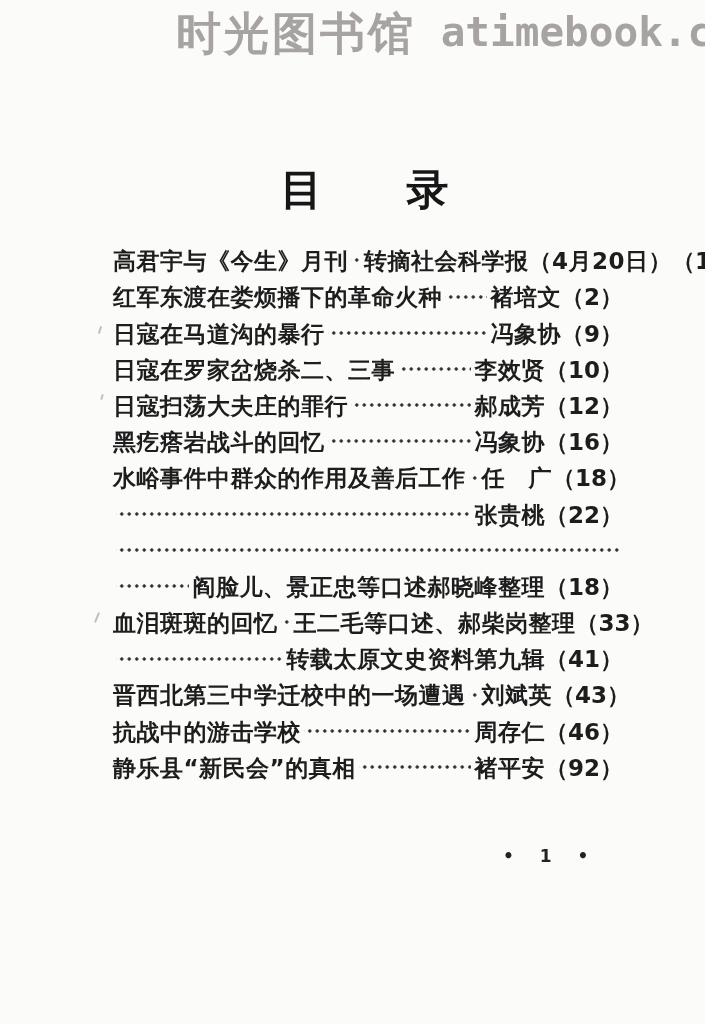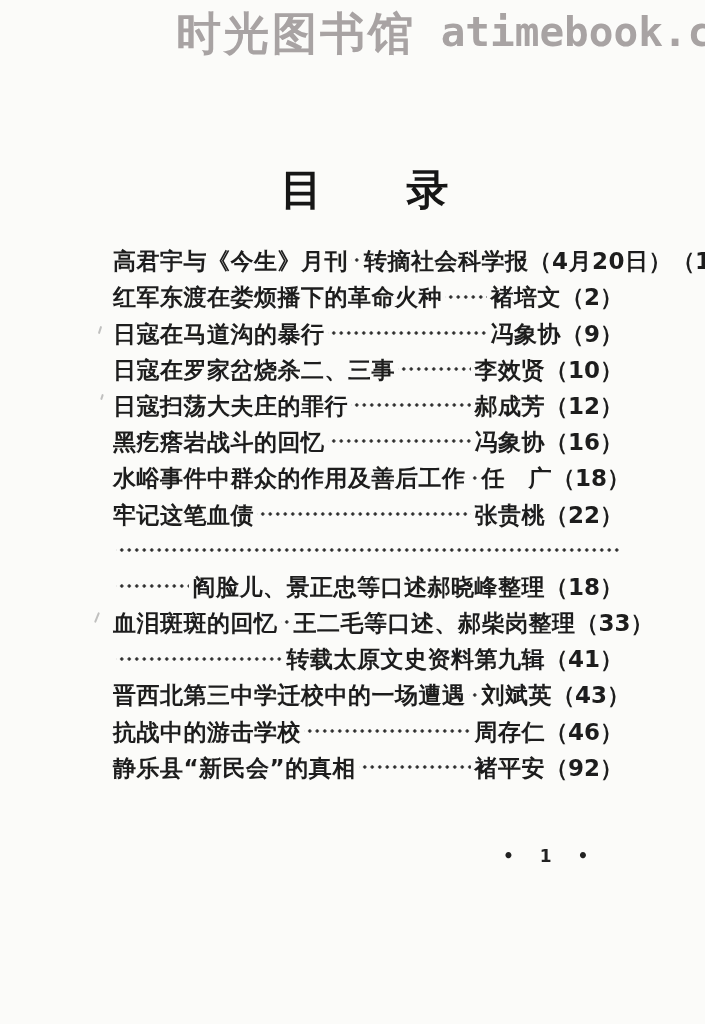--- a/index.html
+++ b/index.html
@@ -107,21 +107,20 @@
       <span class="attr">冯象协</span>
       <span class="pg">（16）</span>
     </div>
     <div class="toc-row">
       <span class="t">水峪事件中群众的作用及善后工作</span>
       <span class="leader"></span>
       <span class="attr">任　广</span>
       <span class="pg">（18）</span>
     </div>
     <div class="toc-row">
-      <span class="t">牢记这笔血债</span>
       <span class="leader"></span>
       <span class="attr">张贵桃</span>
       <span class="pg">（22）</span>
     </div>
     <div class="toc-row">
       <span class="leader"></span>
       <span class="attr"></span>
       <span class="pg"></span>
     </div>
     <div class="toc-row">

